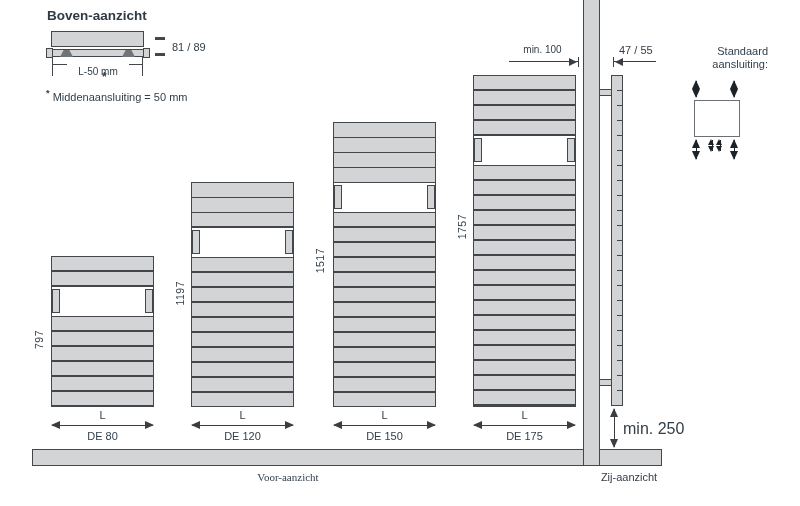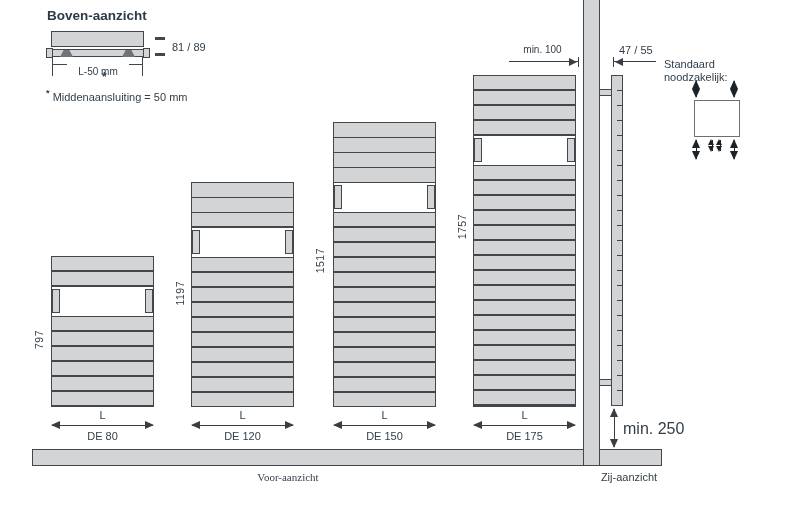--- a/index.html
+++ b/index.html
@@ -97,21 +97,21 @@
     border-left:4.2px solid transparent;border-right:4.2px solid transparent;}
   .arrow-v::before{top:-1px;border-bottom:9px solid #3a3e42;}
   .arrow-v::after{bottom:-1px;border-top:9px solid #3a3e42;}
   .m250-arrow{left:614px;top:409px;height:38px;}
   .m250-txt{left:623px;top:420px;font-size:16px;}
 
   .cap-front{left:238px;top:471px;width:100px;font-size:11px;text-align:center;font-family:Liberation Serif, serif;}
   .cap-side{left:594px;top:471px;width:70px;font-size:11px;text-align:center;}
 
   
-  .conn-title{left:664px;top:58px;width:104px;font-size:11px;text-align:left;color:#31404e;}
+  .conn-title{left:664px;top:45px;width:104px;font-size:11px;text-align:right;color:#31404e;}
   .conn-box{left:694px;top:100px;width:46px;height:37px;background:#fff;
             border:1.5px solid #6b7076;box-sizing:border-box;}
   .ca{background:#1d2226;}
   .ca::before{border-bottom-color:#1d2226;} .ca::after{border-top-color:#1d2226;}
   .ca1{left:696px;top:81px;height:16px;}  .ca2{left:734px;top:81px;height:16px;}
   .ca3{left:696px;top:140px;height:19px;} .ca4{left:734px;top:140px;height:19px;}
   .ca5{left:712px;top:140px;height:11px;} .ca6{left:720px;top:140px;height:11px;}
   .ca5::before,.ca6::before{border-left-width:3px;border-right-width:3px;border-bottom-width:6px;}
   .ca5::after,.ca6::after{border-left-width:3px;border-right-width:3px;border-top-width:6px;}
 
@@ -212,21 +212,21 @@
     </div>
 
   <div class="abs arrow-v m250-arrow"></div>
   <div class="abs txt m250-txt">min. 250</div>
 
   <div class="abs txt cap-front">Voor-aanzicht</div>
   <div class="abs txt cap-side">Zij-aanzicht</div>
 
   <div class="abs conn-title">
     <div class="txt">Standaard</div>
-    <div class="txt">noodzakelijk:</div>
+    <div class="txt">aansluiting:</div>
   </div>
   <div class="abs conn-box"></div>
   <div class="abs arrow-v ca ca1"></div>
   <div class="abs arrow-v ca ca2"></div>
   <div class="abs arrow-v ca ca3"></div>
   <div class="abs arrow-v ca ca4"></div>
   <div class="abs arrow-v ca ca5"></div>
   <div class="abs arrow-v ca ca6"></div>
 
 

